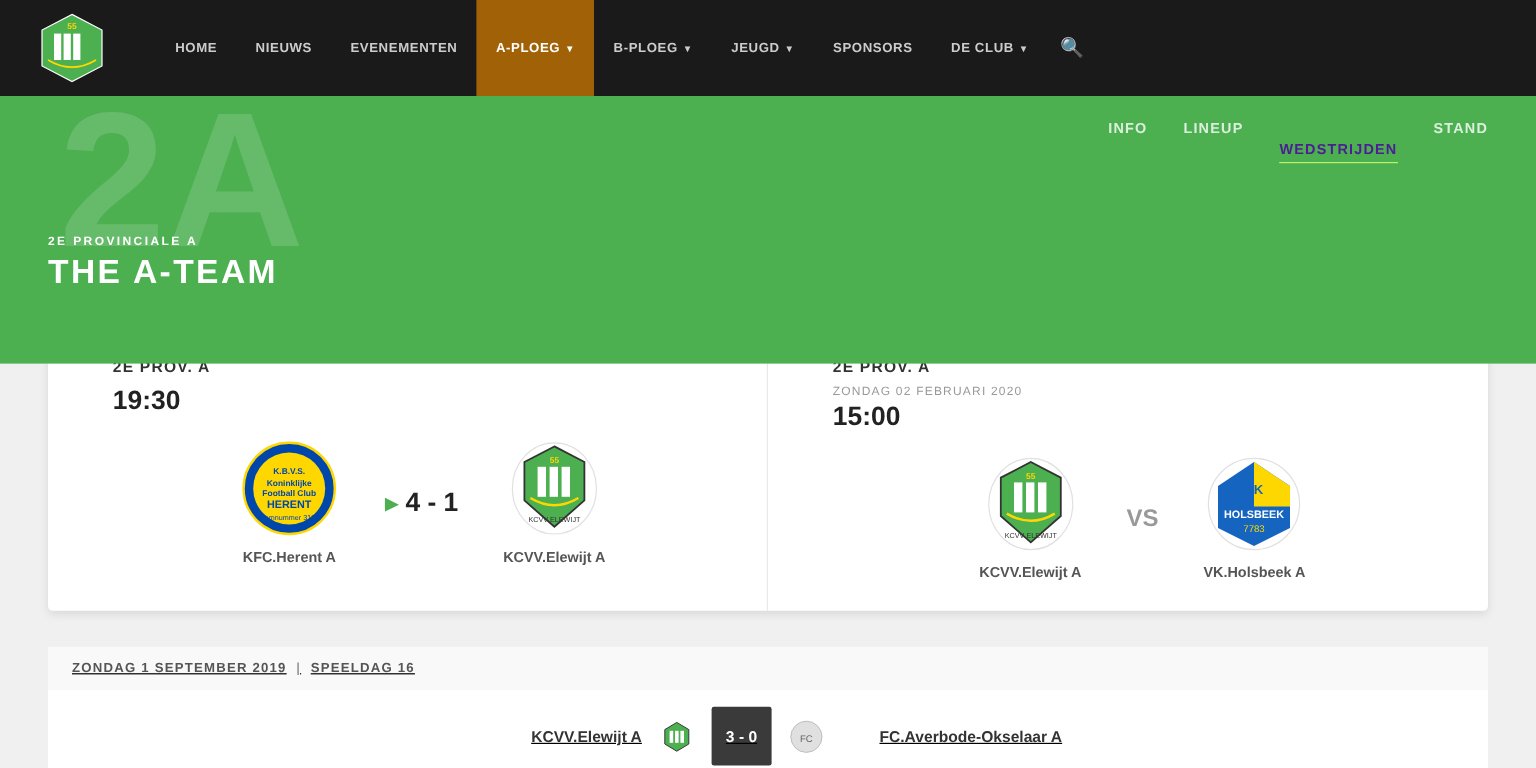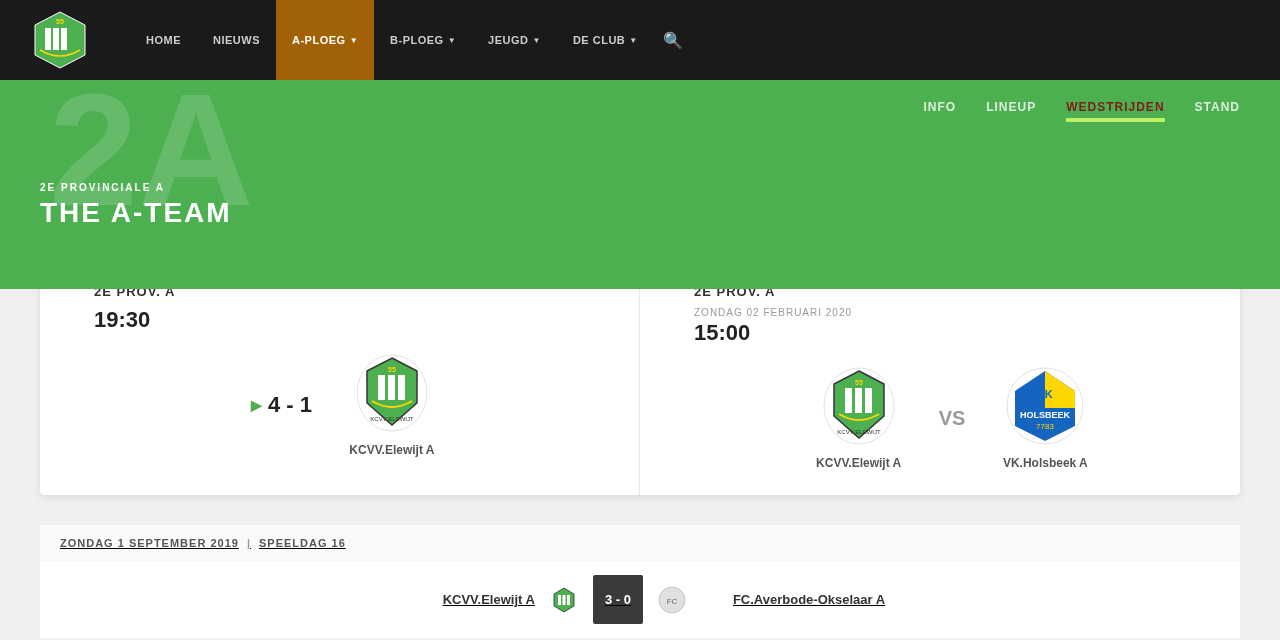--- a/index.html
+++ b/index.html
@@ -83,22 +83,23 @@
     }
     .hero-tab {
       color: rgba(255,255,255,0.8);
       font-size: 12px;
       font-weight: 600;
       letter-spacing: 1px;
       cursor: pointer;
       padding-bottom: 4px;
     }
     .hero-tab.active {
-      color: #7f1d1d;
-      border-bottom: 4px solid #bef264;
+      color: #4c1d95;
+      border-bottom: 1px solid #bef264;
+      margin-top: 17px;
     }
     .hero-title-block {
       position: relative;
       z-index: 2;
     }
     .hero-province {
       color: #fff;
       font-size: 10px;
       font-weight: 700;
       letter-spacing: 2px;
@@ -262,32 +263,34 @@
       <rect x="15" y="18" width="6" height="22" fill="#fff"></rect>
       <rect x="23" y="18" width="6" height="22" fill="#fff"></rect>
       <rect x="31" y="18" width="6" height="22" fill="#fff"></rect>
       <text x="30" y="14" text-anchor="middle" fill="#ffd700" font-size="7" font-weight="bold">55</text>
       <path d="M10 40 Q30 52 50 40" stroke="#ffd700" stroke-width="1.5" fill="none"></path>
     </svg>
   </div>
   <div class="nav-links">
     <a class="nav-item">HOME</a>
     <a class="nav-item">NIEUWS</a>
+    <a class="nav-item">EVENEMENTEN</a>
     <a class="nav-item active">
       <span>A-PLOEG</span>
       <span class="chevron">▼</span>
     </a>
     <a class="nav-item">
       <span>B-PLOEG</span>
       <span class="chevron">▼</span>
     </a>
     <a class="nav-item">
       <span>JEUGD</span>
       <span class="chevron">▼</span>
     </a>
+    <a class="nav-item">SPONSORS</a>
     <a class="nav-item">
       <span>DE CLUB</span>
       <span class="chevron">▼</span>
     </a>
     <span class="nav-search">🔍</span>
   </div>
 </nav>
 
 <div class="hero">
   <div class="hero-bg-text">2A</div>
@@ -305,20 +308,34 @@
 
 <div class="main-content">
 
   <div class="featured-matches">
 
     <div class="featured-match">
       <div class="match-league">2E PROV. A</div>
       <div class="match-time">19:30</div>
       <div class="match-teams">
 
+        <div class="team-block">
+          <div class="team-logo">
+            <svg width="80" height="80" viewBox="0 0 80 80">
+              <circle cx="40" cy="40" r="38" fill="#0047AB" stroke="#ffd700" stroke-width="2"></circle>
+              <circle cx="40" cy="40" r="30" fill="#ffd700"></circle>
+              <text x="40" y="28" text-anchor="middle" fill="#0047AB" font-size="7" font-weight="bold">K.B.V.S.</text>
+              <text x="40" y="38" text-anchor="middle" fill="#0047AB" font-size="7" font-weight="bold">Koninklijke</text>
+              <text x="40" y="46" text-anchor="middle" fill="#0047AB" font-size="7" font-weight="bold">Football Club</text>
+              <text x="40" y="56" text-anchor="middle" fill="#0047AB" font-size="9" font-weight="bold">HERENT</text>
+              <text x="40" y="66" text-anchor="middle" fill="#0047AB" font-size="6">stamnummer 3175</text>
+            </svg>
+          </div>
+          <div class="team-name-label">KFC.Herent A</div>
+        </div>
 
         <div class="match-score-center">
           <span class="score-arrow">▶</span>
           <span>4 - 1</span>
         </div>
 
         <div class="team-block">
           <div class="team-logo">
             <svg width="80" height="80" viewBox="0 0 80 80">
               <ellipse cx="40" cy="40" rx="35" ry="38" fill="white" stroke="#e0e0e0" stroke-width="1"></ellipse>

